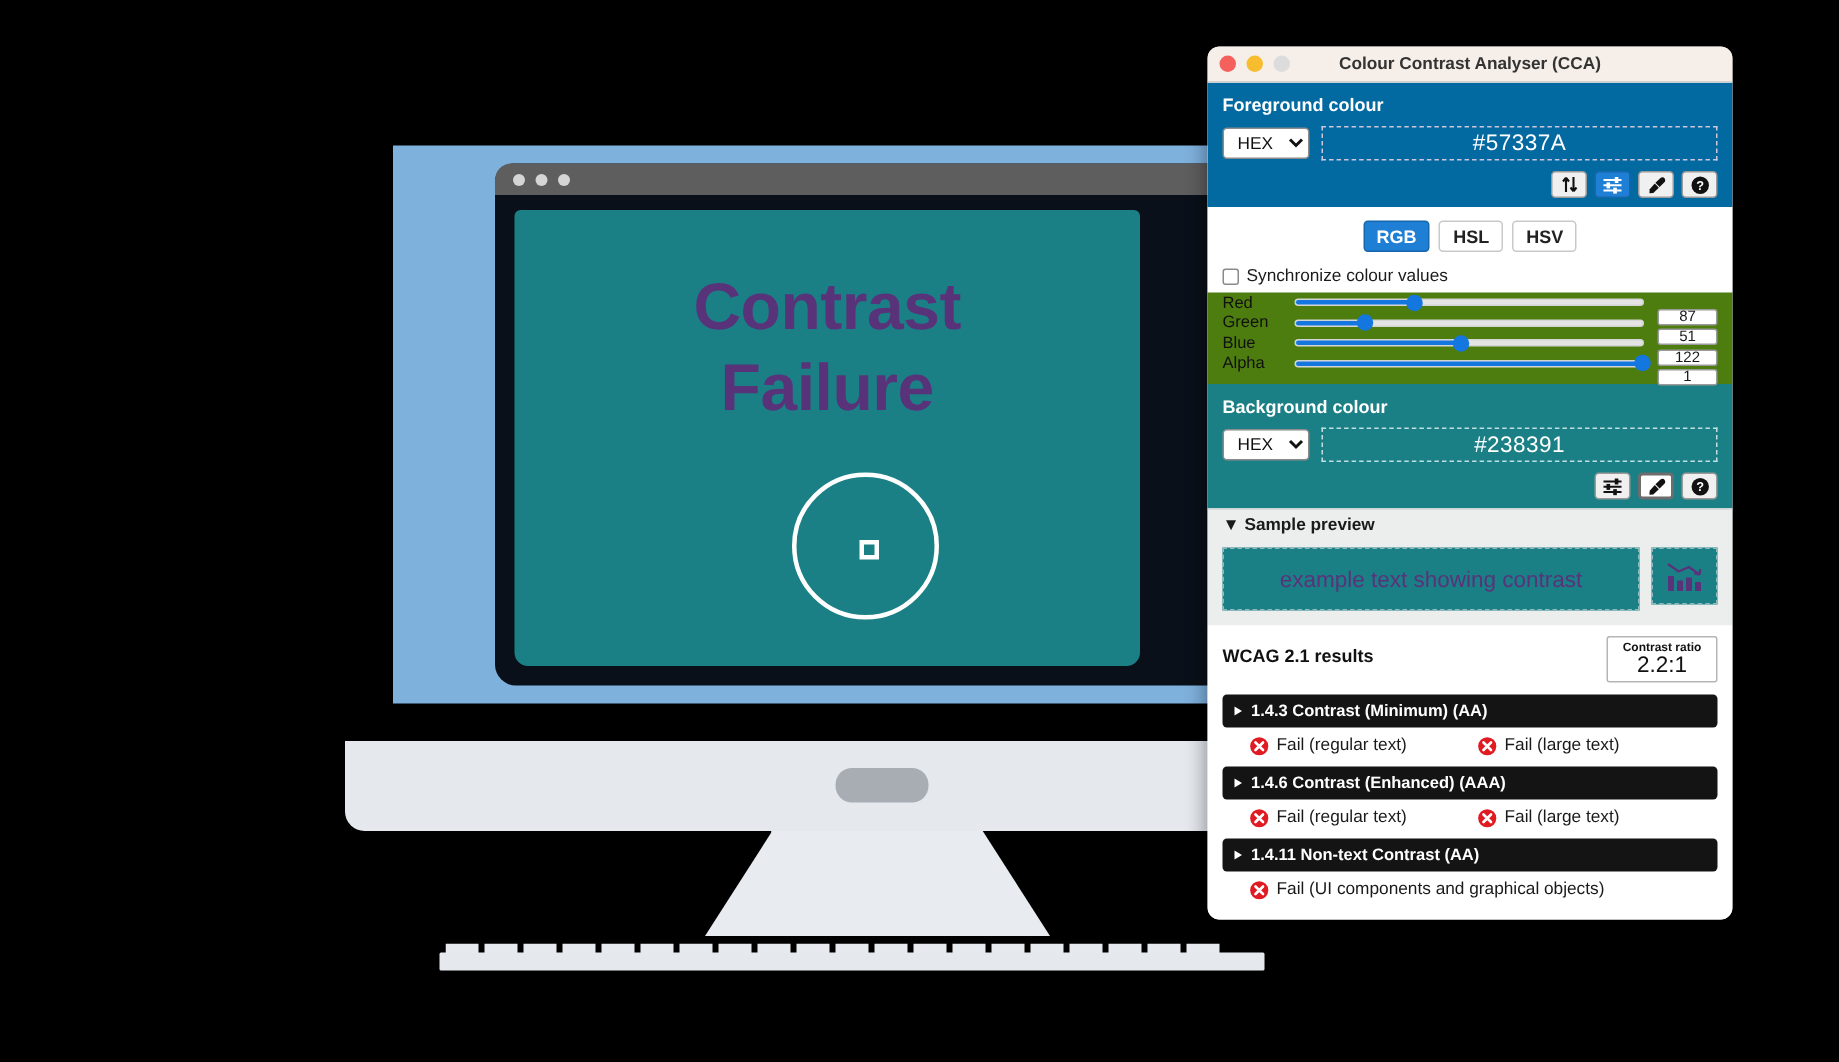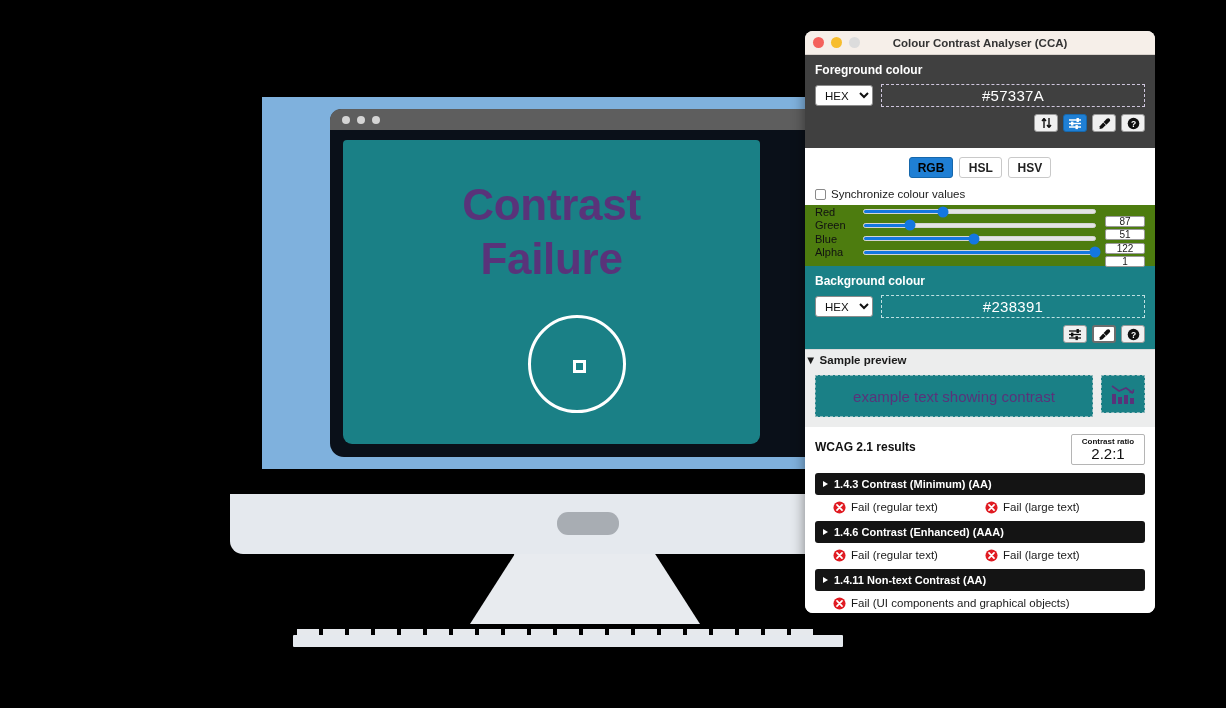--- a/index.html
+++ b/index.html
@@ -176,22 +176,22 @@
   .tl-gray { background: #dcdcdc; }
   .title-text {
     width: 100%;
     text-align: center;
     font-size: 11.5px;
     font-weight: bold;
     color: #333333;
   }
 
   .section-fg {
-    background: #404040;
-    padding: 8px 10px 16px 10px;
+    background: #0369a1;
+    padding: 8px 10px 6px 10px;
   }
   .section-bg {
     background: #1a8086;
     padding: 8px 10px 6px 10px;
   }
   .section-label {
     color: #ffffff;
     font-size: 12px;
     font-weight: bold;
     margin-bottom: 7px;
@@ -270,21 +270,21 @@
     font-weight: bold;
     display: flex;
     align-items: center;
     justify-content: center;
     padding: 0 8px;
     box-sizing: border-box;
   }
   .tab.active {
     background: #1f7fd4;
     border-color: #1667ab;
-    color: #000000;
+    color: #ffffff;
   }
 
   .sync-row {
     display: flex;
     align-items: center;
     gap: 5px;
     padding: 4px 10px 5px 10px;
     background: #ffffff;
   }
   .cb {
@@ -343,21 +343,21 @@
     display: flex;
     align-items: center;
     justify-content: center;
     background: #fff;
     box-sizing: border-box;
     margin-top: 19px;
   }
 
   .preview-header {
     background: #eceded;
-    padding: 4px 0;
+    padding: 4px 10px;
     font-size: 11.5px;
     font-weight: bold;
     color: #1a1a1a;
     border-top: 1px solid #dadada;
   }
   .preview-body {
     background: #eceded;
     padding: 5px 10px 10px 10px;
     display: flex;
     gap: 8px;

